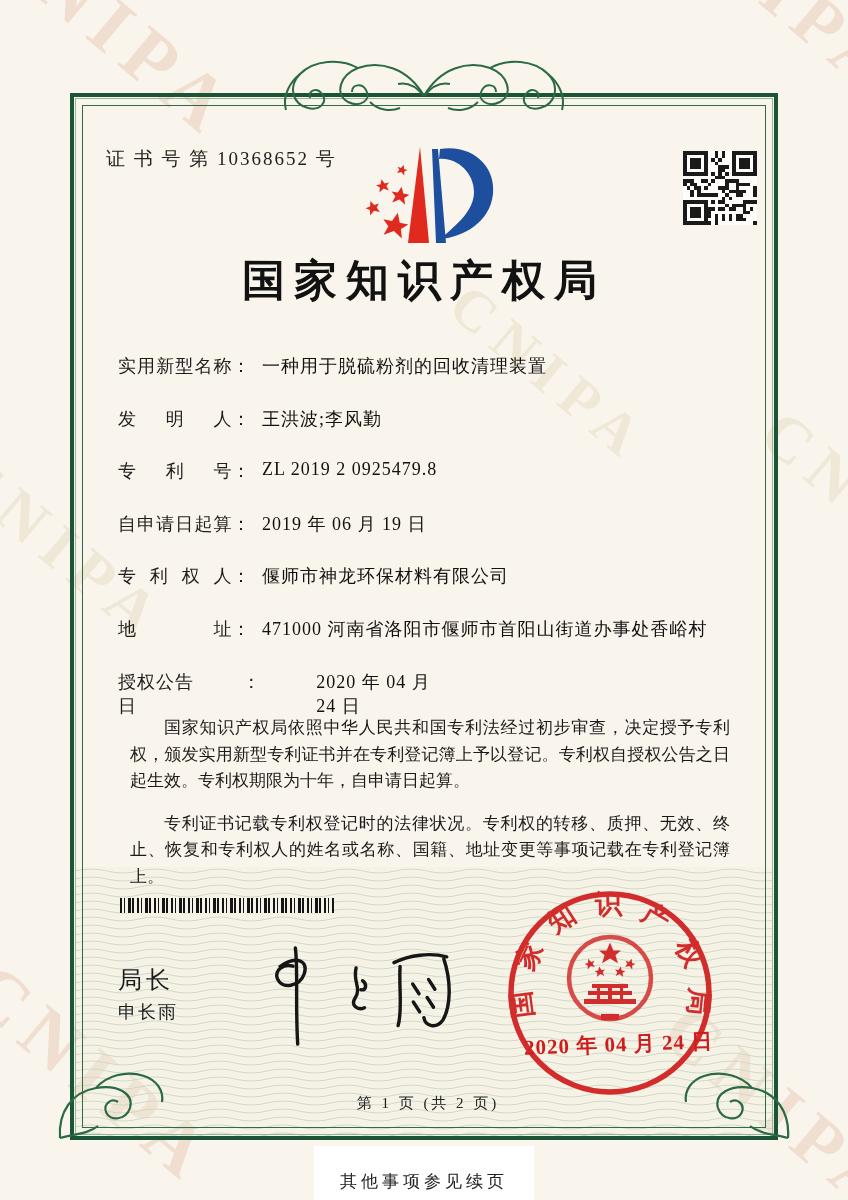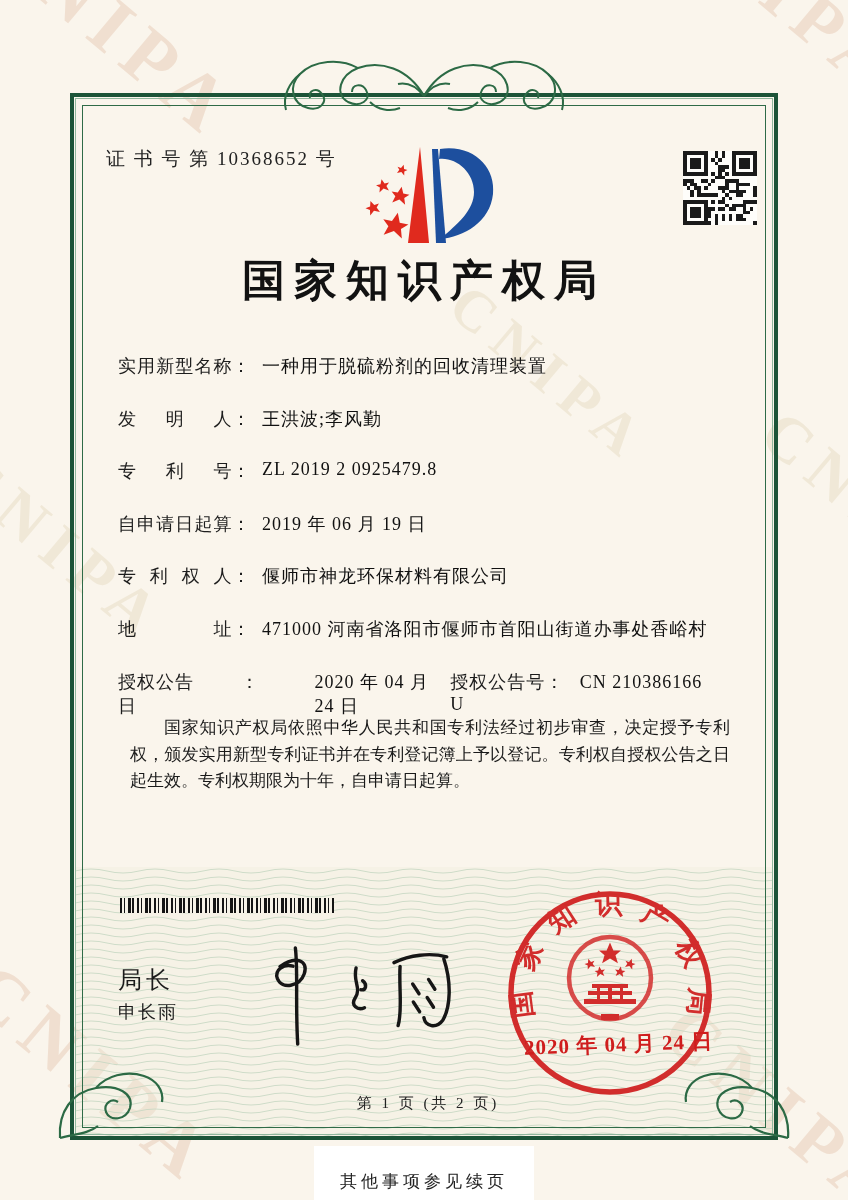--- a/index.html
+++ b/index.html
@@ -392,29 +392,26 @@
       <span class="flabel">地址</span>
         <span class="fcolon">：</span>
       <span class="fvalue">471000 河南省洛阳市偃师市首阳山街道办事处香峪村</span>
     </div>
     <div class="frow grant-row">
       <span class="grant-pair1">
         <span class="glabel">授权公告日</span>
           <span class="fcolon">：</span>
         <span class="fvalue">2020 年 04 月 24 日</span>
       </span>
-      <span>
-        <span class="glabel">授权公告号</span><span class="fcolon">：</span>
-        <span class="fvalue">CN 210386166 U</span>
-      </span>
     </div>
   </div>
 
   <div class="body-text">
     <p>国家知识产权局依照中华人民共和国专利法经过初步审查，决定授予专利权，颁发实用新型专利证书并在专利登记簿上予以登记。专利权自授权公告之日起生效。专利权期限为十年，自申请日起算。</p>
+    <p>专利证书记载专利权登记时的法律状况。专利权的转移、质押、无效、终止、恢复和专利权人的姓名或名称、国籍、地址变更等事项记载在专利登记簿上。</p>
   </div>
 
   <div class="barcode"></div>
 
   <div class="signer-title">局长</div>
   <div class="signer-name">申长雨</div>
 
   <svg class="signature" width="220" height="112" viewBox="0 0 220 112">
     <g fill="none" stroke="#161616" stroke-width="3.4" stroke-linecap="round" transform="rotate(-2 110 56)">
       <path d="M52,8 C54,30 50,62 51,104"></path>

